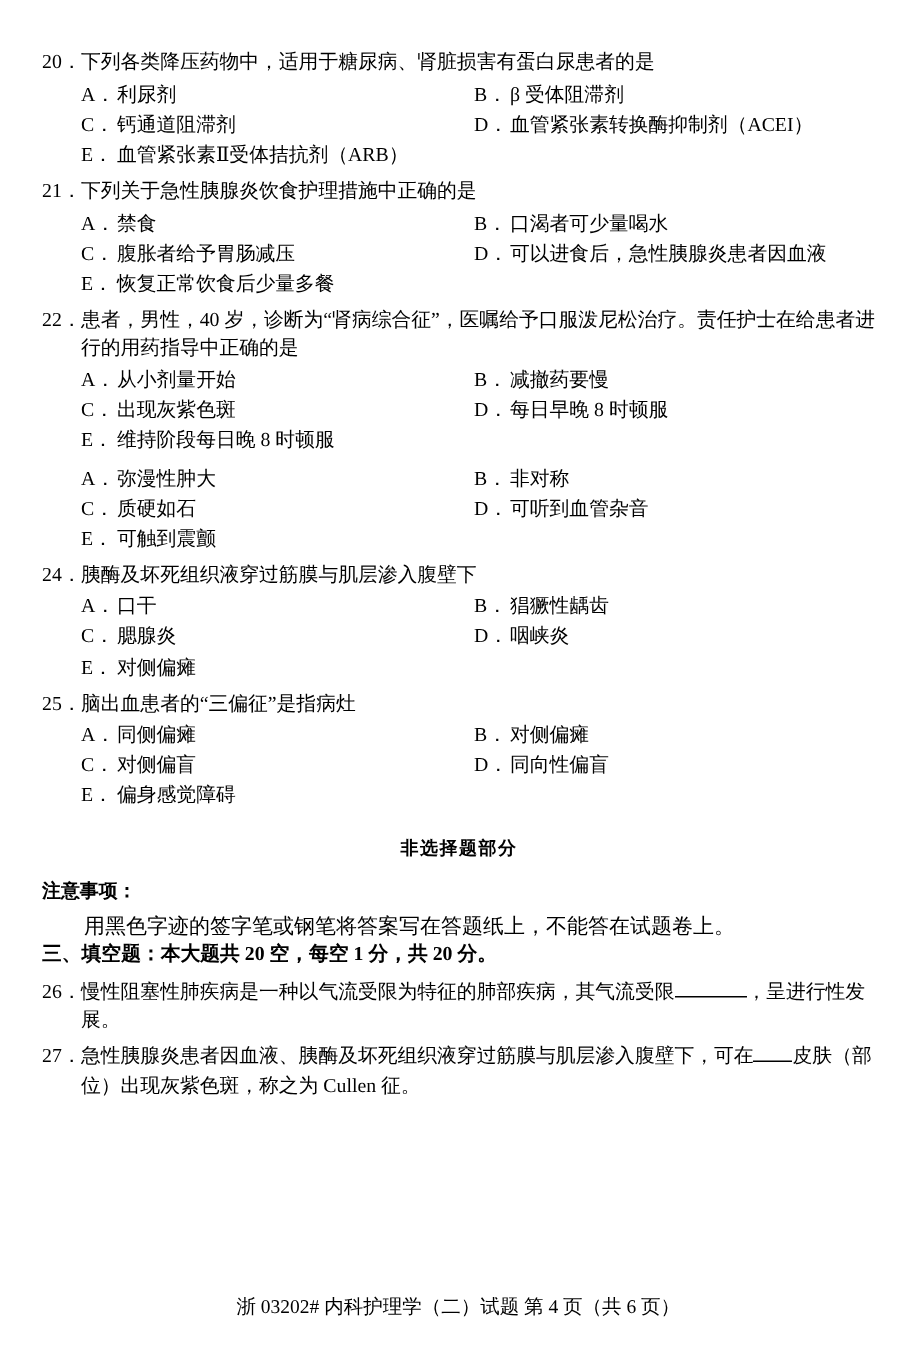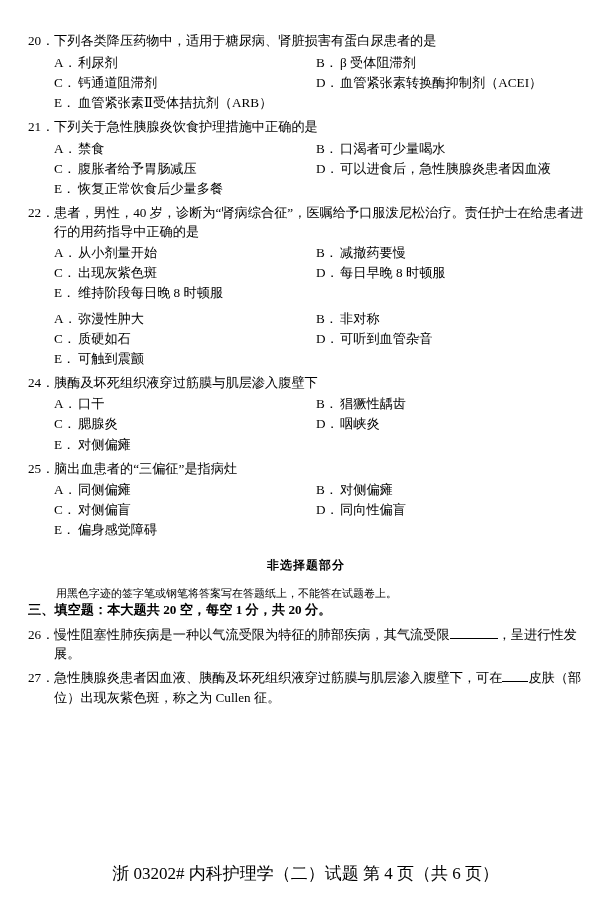--- a/index.html
+++ b/index.html
@@ -76,21 +76,21 @@
     margin: 16px 0 12px 0;
     letter-spacing: 1px;
   }
   .notice-title {
     font-size: 12.6px;
     font-weight: bold;
     margin-top: 6px;
     font-family: "Liberation Sans", "DejaVu Sans", sans-serif;
   }
   .notice-body {
-    font-size: 11px;
+    font-size: 14px;
     margin-top: 6px;
     padding-left: 28px;
     font-family: "Liberation Sans", "DejaVu Sans", sans-serif;
   }
   .part-head {
     font-size: 13.2px;
     font-weight: bold;
     margin-bottom: 6px;
   }
   .fill-q {
@@ -109,21 +109,21 @@
     width: 48px;
     vertical-align: baseline;
   }
   .blank.short { width: 26px; }
   .footer {
     position: absolute;
     left: 0;
     top: 862px;
     width: 611px;
     text-align: center;
-    font-size: 17px;
+    font-size: 13px;
     font-family: "Liberation Serif", "DejaVu Serif", serif;
   }
 </style>
 </head>
 <body>
 
 <div class="page">
   <div class="content">
 
     <div class="q">
@@ -327,20 +327,21 @@
           <span class="opt opt-full">
             <span class="opt-letter">E．</span>
             <span class="opt-text">偏身感觉障碍</span>
           </span>
         </div>
       </div>
     </div>
 
     <div class="section-title">非选择题部分</div>
 
+    <div class="notice-title">注意事项：</div>
     <div class="notice-body">用黑色字迹的签字笔或钢笔将答案写在答题纸上，不能答在试题卷上。</div>
 
     <div class="part-head">三、填空题：本大题共 20 空，每空 1 分，共 20 分。</div>
 
     <div class="fill-q">
       <span class="qnum">26．</span>
       <span class="fill-body"><span>慢性阻塞性肺疾病是一种以气流受限为特征的肺部疾病，其气流受限</span><span class="blank"></span><span>，呈进行性发展。</span></span>
     </div>
 
     <div class="fill-q">

